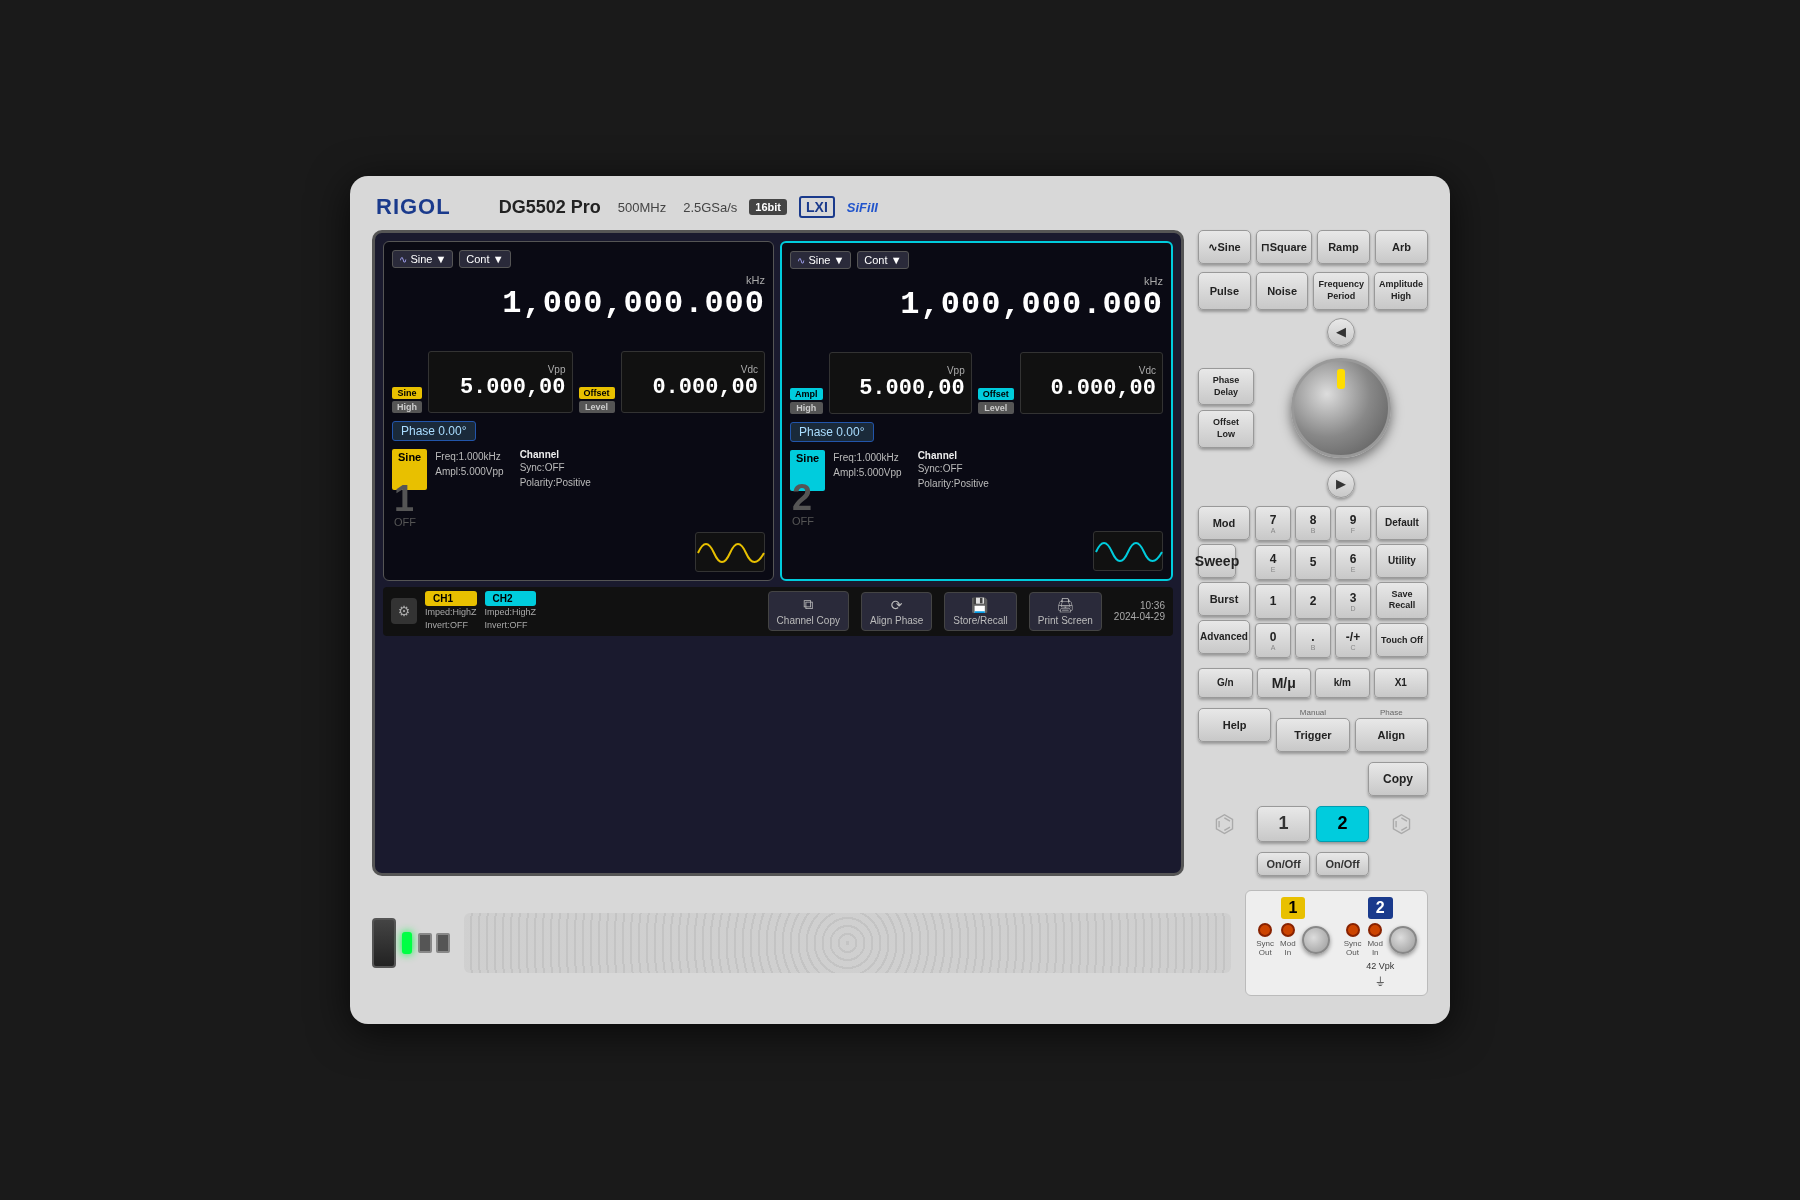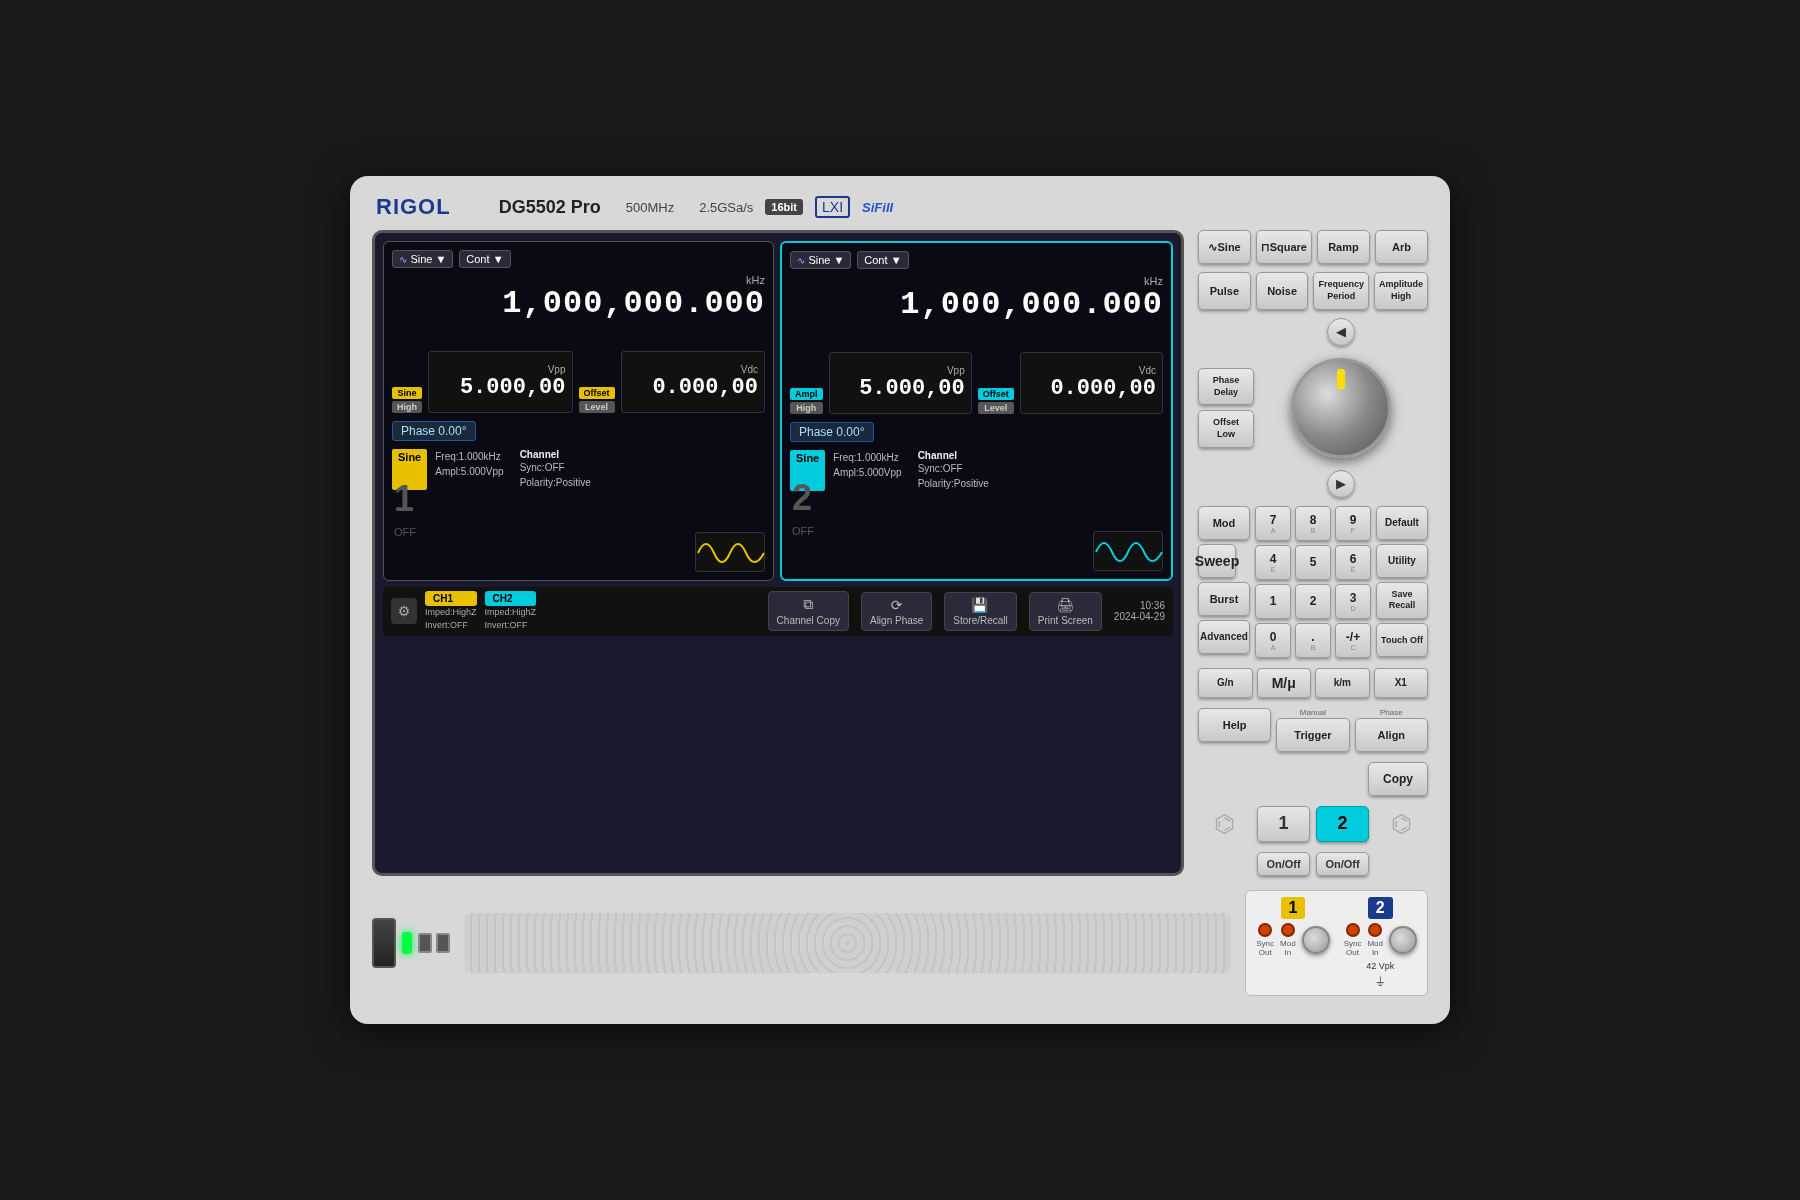--- a/index.html
+++ b/index.html
@@ -35,34 +35,34 @@
     }
     .model-name {
       font-size: 18px;
       font-weight: 700;
       color: #222;
       margin-left: 36px;
     }
     .spec-text {
       font-size: 13px;
       color: #444;
-      margin-left: 13px;
+      margin-left: 5px;
     }
     .badge {
       background: #444;
       color: #fff;
       font-size: 11px;
       font-weight: 700;
       padding: 2px 6px;
       border-radius: 3px;
     }
     .lxi-badge {
       color: #1a3a8c;
       font-size: 14px;
-      font-weight: 400;
+      font-weight: 700;
       border: 2px solid #1a3a8c;
       padding: 1px 5px;
       border-radius: 3px;
     }
     .sifii-badge {
       font-size: 13px;
       color: #2255cc;
       font-style: italic;
       font-weight: 700;
     }
@@ -192,21 +192,21 @@
       position: absolute;
       left: 10px;
       bottom: 60px;
       font-size: 36px;
       font-weight: 700;
       color: #555;
     }
     .ch-off-text {
       position: absolute;
       left: 10px;
-      bottom: 42px;
+      bottom: 52px;
       font-size: 11px;
       color: #555;
     }
     .waveform-preview {
       position: absolute;
       bottom: 8px;
       right: 8px;
       width: 70px;
       height: 40px;
       background: #111;

